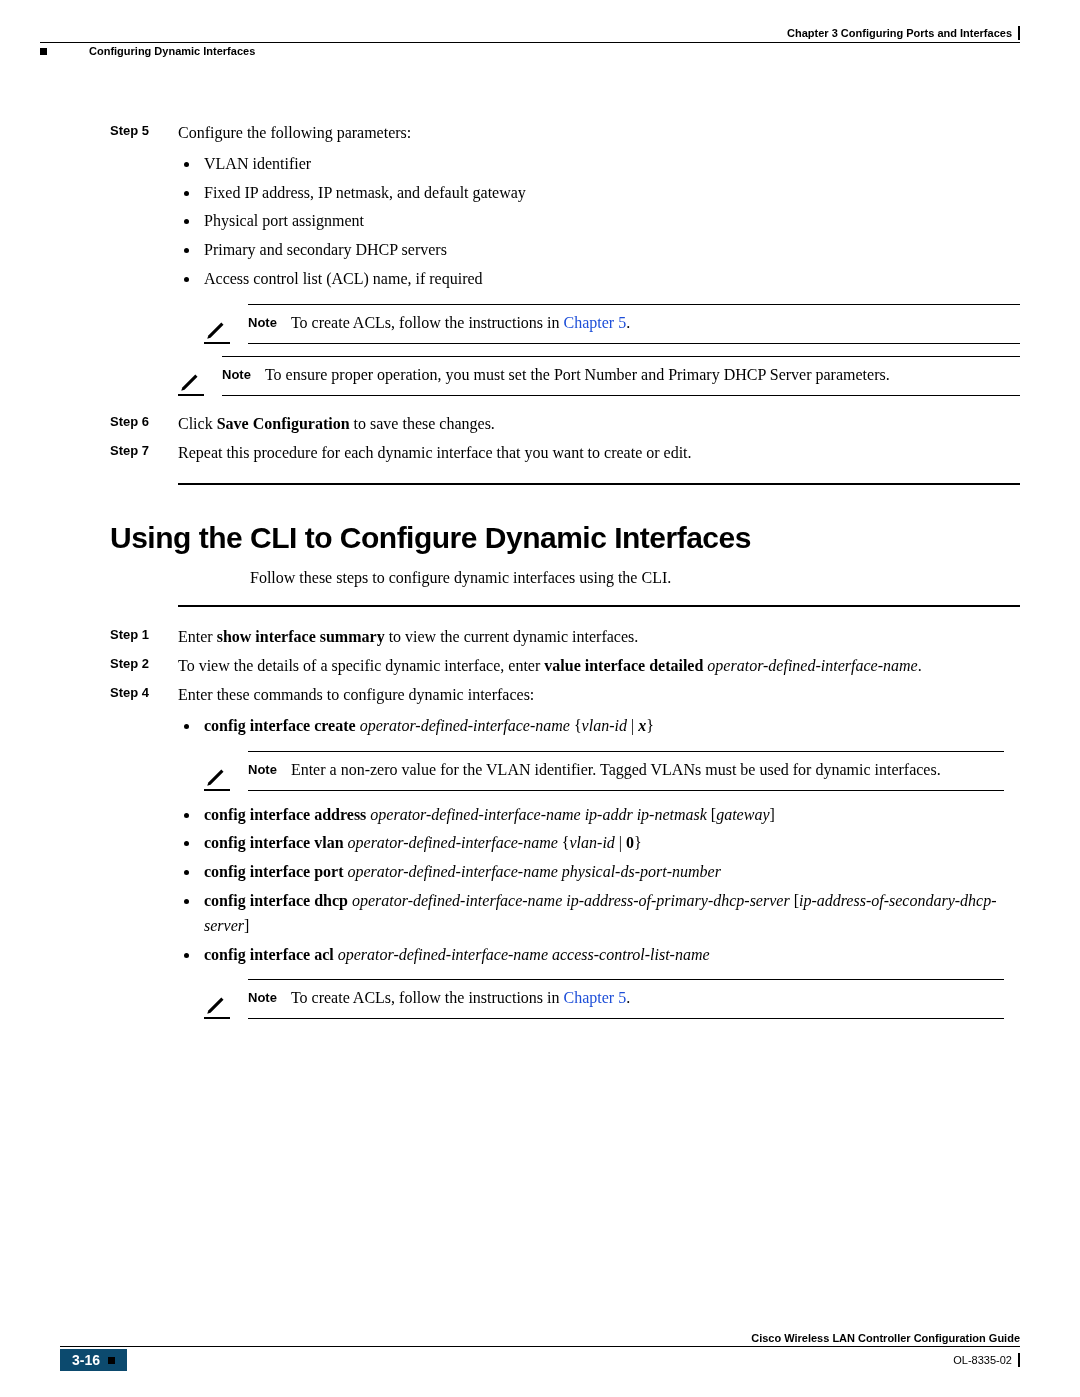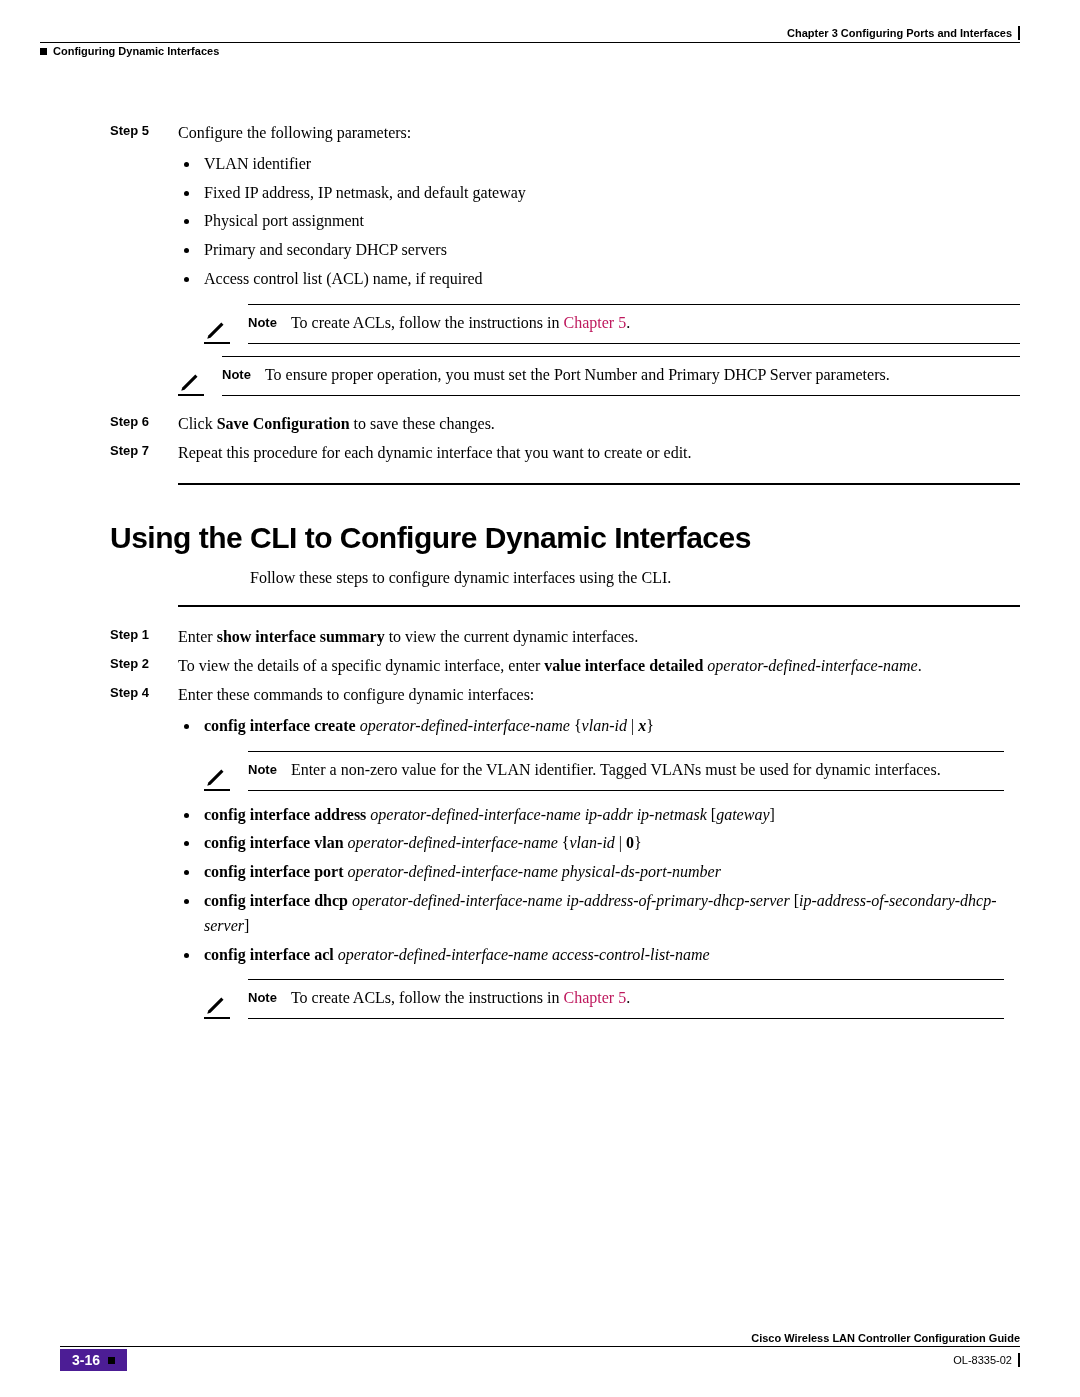--- a/index.html
+++ b/index.html
@@ -32,20 +32,21 @@
     gap: 6px;
   }
   .rh-rule {
     border-top: 1px solid #000;
     margin-bottom: 2px;
   }
   .rh-sub {
     font-family: Arial, Helvetica, sans-serif;
     font-size: 11px;
     font-weight: bold;
+    margin-left: 36px;
   }
   .rh-sub-row {
     display: flex;
     align-items: center;
     gap: 6px;
   }
   .sqmark { width:7px; height:7px; background:#000; display:inline-block; }
   .vbar { display:inline-block; width:2px; height:14px; background:#000; }
 
   .content { padding: 60px 0 0 70px; }
@@ -99,21 +100,21 @@
   h2.section {
     font-family: Arial, Helvetica, sans-serif;
     font-stretch: condensed;
     font-weight: bold;
     font-size: 30px;
     letter-spacing: -0.5px;
     margin: 36px 0 14px 0;
   }
   .intro { font-size:16px; margin: 0 0 14px 68px; }
   .intro.noindent { margin-left: 140px; }
-  a.link { color: #be185d; text-decoration: none; }
+  a.link { color: #1d4ed8; text-decoration: none; }
   .bold { font-weight:bold; }
   .ital { font-style: italic; }
 
   .footer {
     position:absolute;
     left:60px; right:60px; bottom:26px;
   }
   .footer .ftop {
     display:flex;
     justify-content:flex-end;
@@ -123,21 +124,21 @@
     padding-bottom:2px;
   }
   .footer .frule { border-top:1px solid #000; }
   .footer .fbot {
     display:flex;
     justify-content:space-between;
     align-items:center;
     padding-top:2px;
   }
   .pgnum {
-    background:#4c1d95;
+    background:#0c4a6e;
     color:#fff;
     font-family: Arial, Helvetica, sans-serif;
     font-weight:bold;
     font-size:14px;
     padding:3px 12px;
     display:flex;
     align-items:center;
     text-align:center;
   }
   .pgnum::after{

